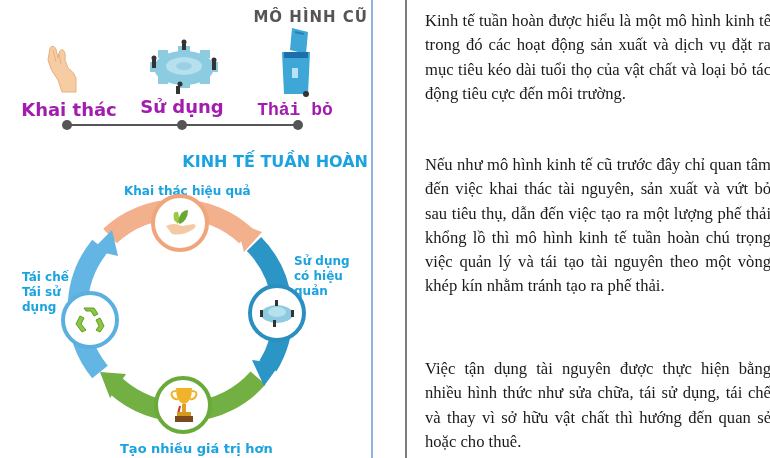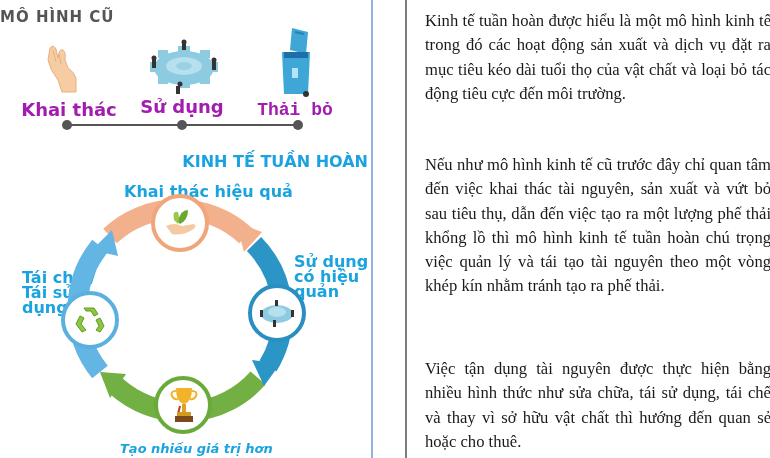--- a/index.html
+++ b/index.html
@@ -14,40 +14,40 @@
   }
   .sep-blue {
     position:absolute; left:371px; top:0; width:2px; height:458px;
     background:#8fb4dc;
   }
   .sep-gray {
     position:absolute; left:405px; top:0; width:2px; height:458px;
     background:#7d7d7d;
   }
   .old-title {
-    position:absolute; left:0; width:368px; top:8px; text-align:left;
+    position:absolute; left:0; width:368px; top:8px; text-align:right;
     font-weight:bold; font-size:15px; letter-spacing:1px; color:#555555;
   }
   .old-label {
     position:absolute; font-weight:bold; font-size:18px; color:#a21caf;
     white-space:nowrap; transform:translateX(-50%);
   }
   .timeline-line {
     position:absolute; left:67px; top:124px; width:230px; height:2px; background:#555;
   }
   .timeline-dot {
     position:absolute; width:10px; height:10px; border-radius:50%; background:#555;
     top:120px;
   }
   .cycle-title {
     position:absolute; left:0; width:368px; top:152px; text-align:right;
     font-weight:bold; font-size:16px; color:#1ba3e0;
   }
   .cycle-label {
-    position:absolute; font-weight:bold; font-size:16px; color:#1ba3e0; line-height:15px;
+    position:absolute; font-weight:bold; font-size:12px; color:#1ba3e0; line-height:15px;
     white-space:nowrap;
   }
   .text-panel {
     position:absolute; left:417px; top:0; width:346px;
     font-family:"Liberation Serif", serif; font-size:16.6px; line-height:24.3px; color:#1a1a1a;
   }
   .text-panel p { margin:8px; text-align:justify; text-align-last:left; }
   .para1 { position:absolute; top:1px; left:0; width:346px; }
   .para2 { position:absolute; top:145px; left:0; width:346px; }
   .para3 { position:absolute; top:349px; left:0; width:346px; }
@@ -109,21 +109,21 @@
   <div class="timeline-dot" style="left:293px;"></div>
 
   <div class="cycle-title">KINH TẾ TUẦN HOÀN</div>
 
   <div class="cycle-label" style="left:124px;top:184px;">Khai thác hiệu quả</div>
   <div class="cycle-label" style="left:294px;top:254px;">
     <div>Sử dụng</div>
     <div>có hiệu</div>
     <div>quản</div>
   </div>
-  <div class="cycle-label" style="left:120px;top:441px;font-size:13px;font-style:italic;">Tạo nhiều giá trị hơn</div>
+  <div class="cycle-label" style="left:120px;top:441px;font-size:13px;">Tạo nhiều giá trị hơn</div>
   <div class="cycle-label" style="left:22px;top:270px;">
     <div>Tái chế /</div>
     <div>Tái sử</div>
     <div>dụng</div>
   </div>
 
   <svg style="left:0;top:0;" width="368" height="458" viewBox="0 0 368 458">
     <g fill="none" stroke-width="20">
 
       <path d="M110 236 A100 100 0 0 1 246 236" stroke="#f3b08c"></path>

